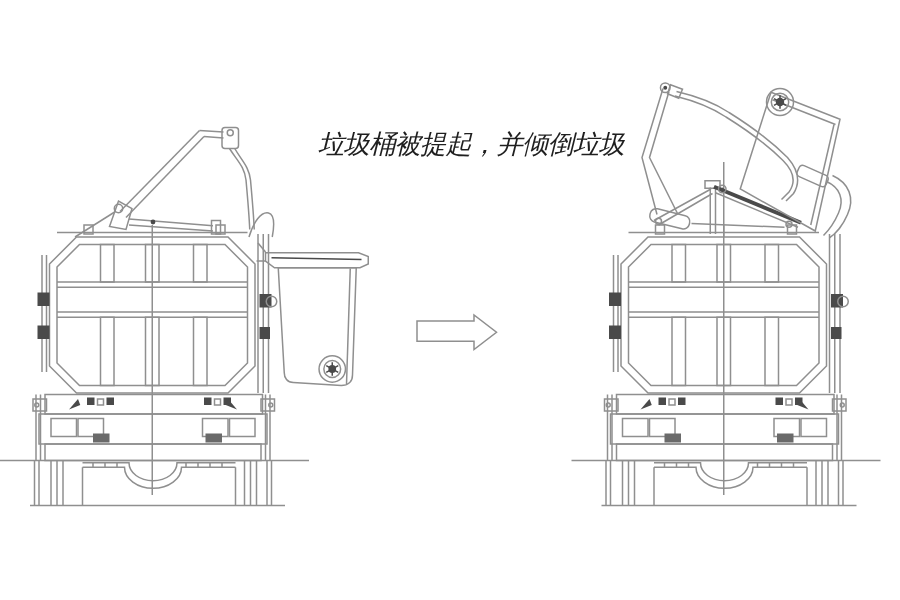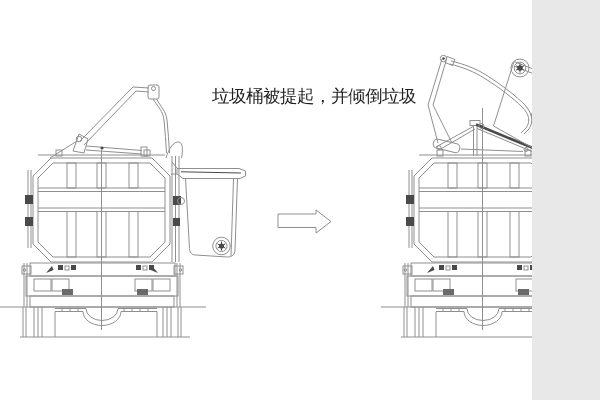--- a/index.html
+++ b/index.html
@@ -3,22 +3,22 @@
 <meta charset="utf-8">
 <style>
   :root{
     --background:#ffffff;
     --line:#8f8f8f;
     --line-dark:#4a4a4a;
     --text:#1f1f1f;
   }
   html,body{margin:0;padding:0;background:#e8e8e8;}
   #canvas{
-    position:relative;width:532px;height:400px;background:var(--background);
-    overflow:hidden;font-family:"Liberation Sans","DejaVu Sans",sans-serif;
+    position:relative;width:600px;height:400px;background:var(--background);
+    overflow:hidden;font-family:"Liberation Sans","DejaVu Sans",sans-serif;font-style:italic;
   }
   #drawing{position:absolute;left:0;top:0;}
   
   #drawing path,#drawing line,#drawing rect,#drawing circle,#drawing polyline{
     stroke:var(--line);fill:none;stroke-width:1;stroke-linecap:butt;stroke-linejoin:miter;
   }
   #drawing .clip{fill:var(--line-dark);stroke:none;}
   #drawing .hatch{fill:#6a6a6a;stroke:none;}
   #drawing .dark{stroke:var(--line-dark);}
   #drawing .thick{stroke-width:2.6;}

